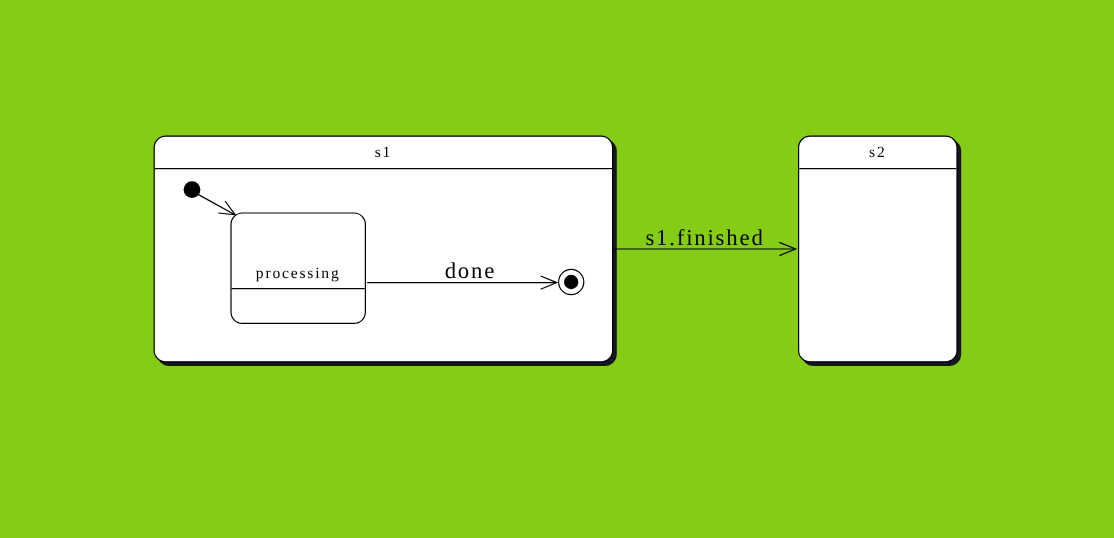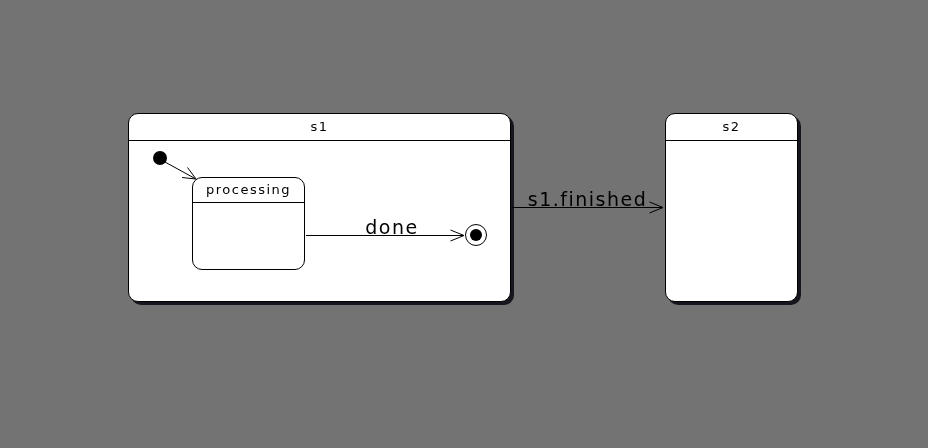--- a/index.html
+++ b/index.html
@@ -6,21 +6,22 @@
   html, body {
     width: 928px; height: 448px;
     background: #eeeeee;
     font-family: "DejaVu Sans", "Liberation Sans", sans-serif;
     color: #000000;
     overflow: hidden;
   }
   .canvas {
     position: relative;
     width: 928px; height: 448px;
-    background: #737373;
+    background: #84cc16;
+    font-family: Liberation Serif, serif;
   }
   
   .state {
     position: absolute;
     background: #ffffff;
     border: 1px solid #000000;
     border-radius: 10px;
   }
   .state.outer {
     box-shadow: 3px 3px 0 0 #16161e;
@@ -33,21 +34,21 @@
     letter-spacing: 1.5px;
     color: #000000;
     overflow: hidden;
     white-space: nowrap;
   }
   #s1 { left: 128px; top: 113px; width: 383px; height: 189px; }
   #s1 > .state-title { height: 27px; line-height: 26px; }
   #s2 { left: 665px; top: 113px; width: 133px; height: 189px; }
   #s2 > .state-title { height: 27px; line-height: 26px; }
   #processing { left: 63px; top: 63px; width: 113px; height: 93px; z-index: 2; }
-  #processing > .state-title { height: 25px; line-height: 24px; }
+  #processing > .state-title { height: 25px; line-height: 24px; margin-top: 38px; }
   
   .initial-dot {
     position: absolute;
     left: 24px; top: 37px;
     width: 14px; height: 14px;
     background: #000000;
     border-radius: 50%;
     z-index: 2;
   }
   .final-state {

